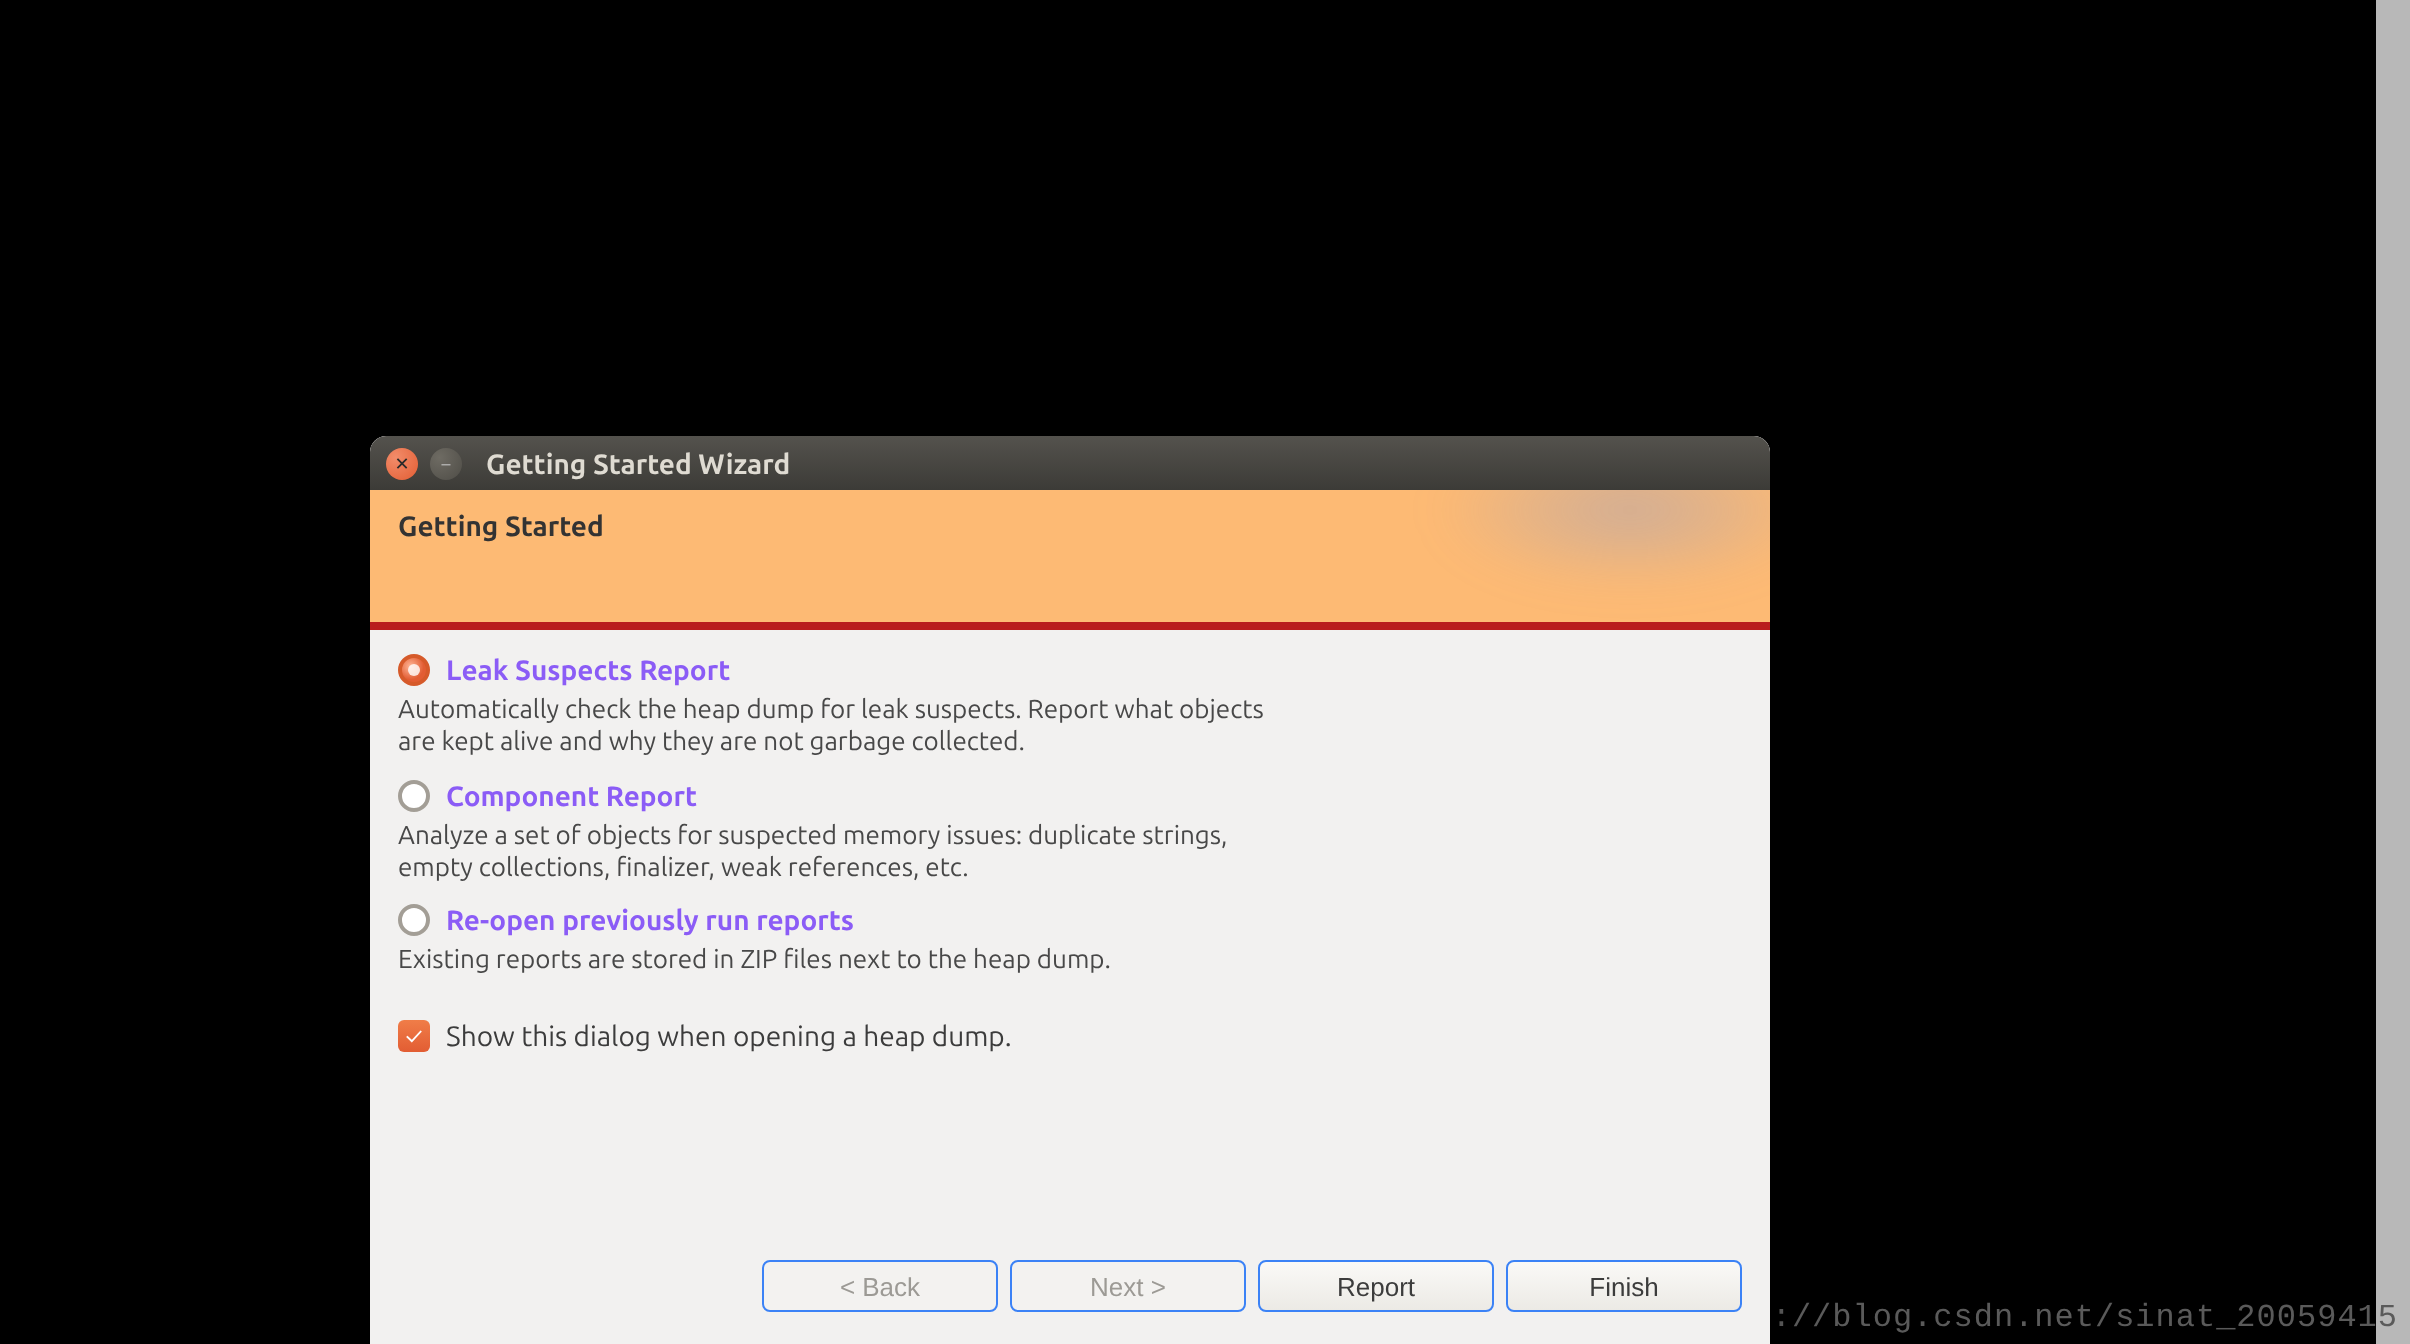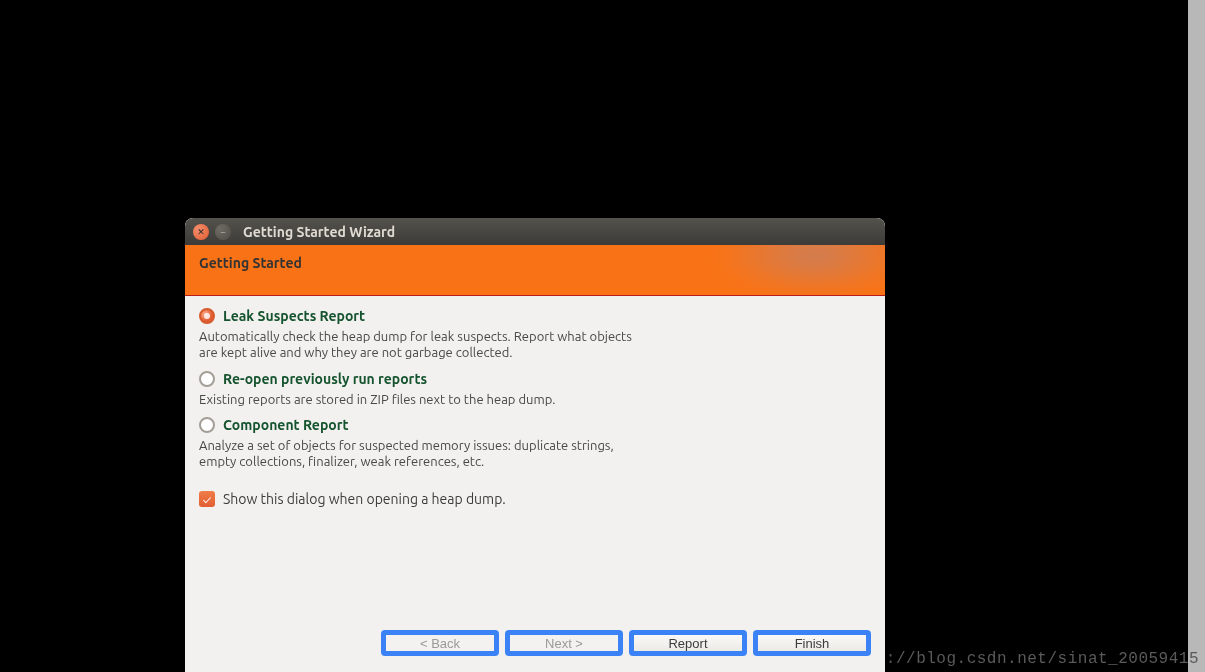--- a/index.html
+++ b/index.html
@@ -58,23 +58,23 @@
 }
 .win-close { background: radial-gradient(circle at 30% 30%, #f28c6a, #e25d33); }
 .win-min { background: radial-gradient(circle at 30% 30%, #6e6b63, #4f4d47); color:#bbb; }
 .titlebar-title {
   color: #dfdbd2;
   font-weight: bold;
   font-size: 14px;
   margin-left: 6px;
 }
 .header {
-  background: #f97316;
-  padding: 10px 14px 16px 14px;
-  border-bottom: 1px solid #b91c1c;
+  background: #fdba74;
+  padding: 10px 14px 32px 14px;
+  border-bottom: 4px solid #b91c1c;
   position: relative;
   overflow: hidden;
 }
 .header-blur {
   position:absolute;
   right:-30px; top:-30px;
   width:200px; height:80px;
   background: radial-gradient(ellipse at center, rgba(120,150,220,0.35), rgba(255,255,255,0) 70%);
   filter: blur(10px);
 }
@@ -117,21 +117,21 @@
   position:absolute;
   left:3px; top:3px;
   width:6px; height:6px;
   border-radius:50%;
   background:#fff;
   opacity:0.8;
 }
 .option-title {
   font-weight:bold;
   font-size:14px;
-  color:#14532d;
+  color:#8b5cf6;
 }
 .option-desc {
   font-size:13px;
   color:#484848;
   line-height:1.25;
   max-width:440px;
 }
 .show-dialog-row {
   display:flex;
   align-items:center;
@@ -154,21 +154,21 @@
   bottom:0; left:0; right:0;
   padding:10px 14px 16px 14px;
   display:flex;
   gap:6px;
   justify-content:flex-end;
   background:#f2f1f0;
 }
 .btn {
   width:118px;
   height:26px;
-  border:5px solid #3b82f6;
+  border:1px solid #3b82f6;
   border-radius:4px;
   background: linear-gradient(to bottom, #faf9f7, #eceae5);
   font-size:13px;
   color:#3c3c3c;
   cursor:pointer;
 }
 .btn.disabled {
   color:#9c9a95;
   cursor:default;
   background:#f3f2f0;
@@ -199,31 +199,31 @@
       <div class="option-head">
         <div class="radio selected"></div>
         <div class="option-title">Leak Suspects Report</div>
       </div>
       <div class="option-desc">Automatically check the heap dump for leak suspects. Report what objects are kept alive and why they are not garbage collected.</div>
     </div>
 
     <div class="option">
       <div class="option-head">
         <div class="radio"></div>
+        <div class="option-title">Component Report</div>
+      </div>
+      <div class="option-desc">Analyze a set of objects for suspected memory issues: duplicate strings, empty collections, finalizer, weak references, etc.</div>
+    </div>
+
+    <div class="option">
+      <div class="option-head">
+        <div class="radio"></div>
         <div class="option-title">Re-open previously run reports</div>
       </div>
       <div class="option-desc">Existing reports are stored in ZIP files next to the heap dump.</div>
-    </div>
-
-    <div class="option">
-      <div class="option-head">
-        <div class="radio"></div>
-        <div class="option-title">Component Report</div>
-      </div>
-      <div class="option-desc">Analyze a set of objects for suspected memory issues: duplicate strings, empty collections, finalizer, weak references, etc.</div>
     </div>
 
     <div class="show-dialog-row">
       <div class="checkbox">✓</div>
       <span>Show this dialog when opening a heap dump.</span>
     </div>
 
   </div>
 
   <div class="footer">

